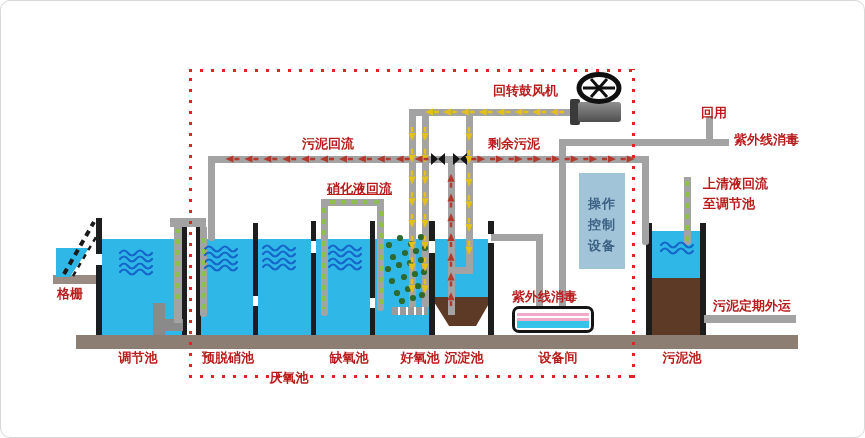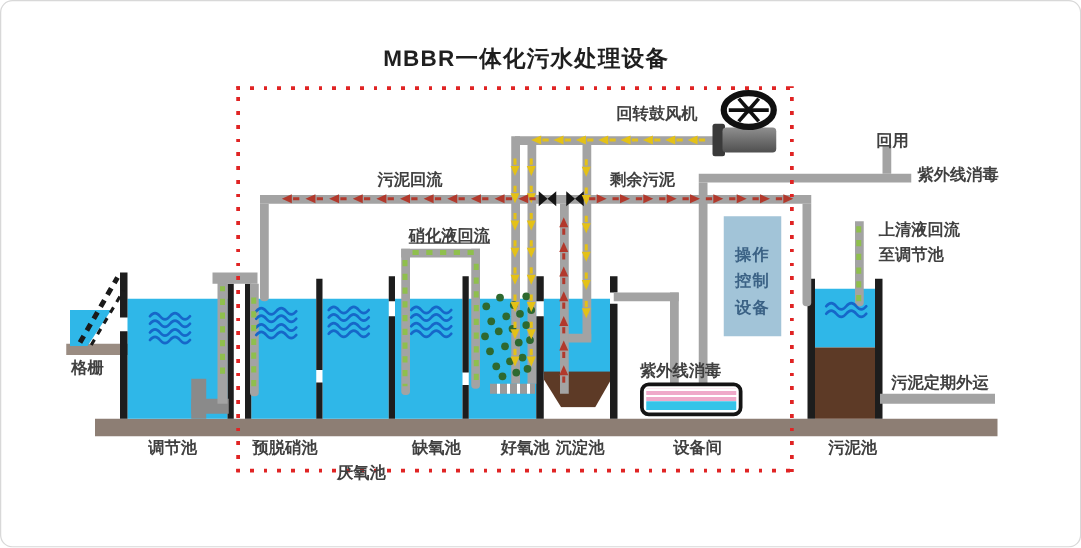--- a/index.html
+++ b/index.html
@@ -4,21 +4,21 @@
 <style>
   html,body{margin:0;padding:0;background:#fff;}
   #canvas{
     position:relative;width:863px;height:436px;background:#fff;
     border:1px solid #d8d8d8;border-radius:10px;overflow:hidden;
     font-family:"Liberation Sans","DejaVu Sans",sans-serif;
   }
   .water{position:absolute;background:#2fb7e8;}
   .wall{position:absolute;background:#1d1d1d;}
   .pipe{position:absolute;background:#a3a3a3;}
-  .lbl{position:absolute;font-size:13px;font-weight:600;color:#404040;white-space:nowrap;line-height:1.15;}
+  .lbl{position:absolute;font-size:13px;font-weight:600;color:#b91c1c;white-space:nowrap;line-height:1.15;}
   .lbl-c{transform:translateX(-50%);}
   #title{
     position:absolute;left:420px;top:34px;transform:translateX(-50%);
     font-size:18px;font-weight:700;color:#1f1f1f;letter-spacing:1px;white-space:nowrap;
   }
   #dotted-frame{
     position:absolute;left:188px;top:68px;width:446px;height:309px;pointer-events:none;
     background:
       repeating-linear-gradient(90deg,#e02424 0 3px,transparent 3px 11px) left top/100% 3px no-repeat,
       repeating-linear-gradient(90deg,#e02424 0 3px,transparent 3px 11px) left bottom/100% 3px no-repeat,
@@ -53,21 +53,20 @@
     background:linear-gradient(180deg,#8f8f8f,#4f4f4f);}
   #blower-cap{position:absolute;left:569px;top:98px;width:10px;height:26px;background:#3a3a3a;border-radius:2px;}
   #overlay{position:absolute;left:0;top:0;pointer-events:none;}
   .rnd-b{border-radius:0 0 3px 3px;}
 </style>
 </head>
 <body>
 
 <div id="canvas">
 
-  <div id="title">MBBR一体化污水处理设备</div>
 
   <div id="base-platform"></div>
   <div id="grid-platform"></div>
 
   <div id="inlet-water"></div>
   <div class="water" style="left:101px;top:238px;width:80px;height:96px;"></div>
   <div class="water" style="left:200px;top:238px;width:52px;height:96px;"></div>
   <div class="water" style="left:257px;top:238px;width:53px;height:96px;"></div>
   <div class="water" style="left:315px;top:238px;width:54px;height:96px;"></div>
   <div class="water" style="left:374px;top:238px;width:54px;height:96px;"></div>

